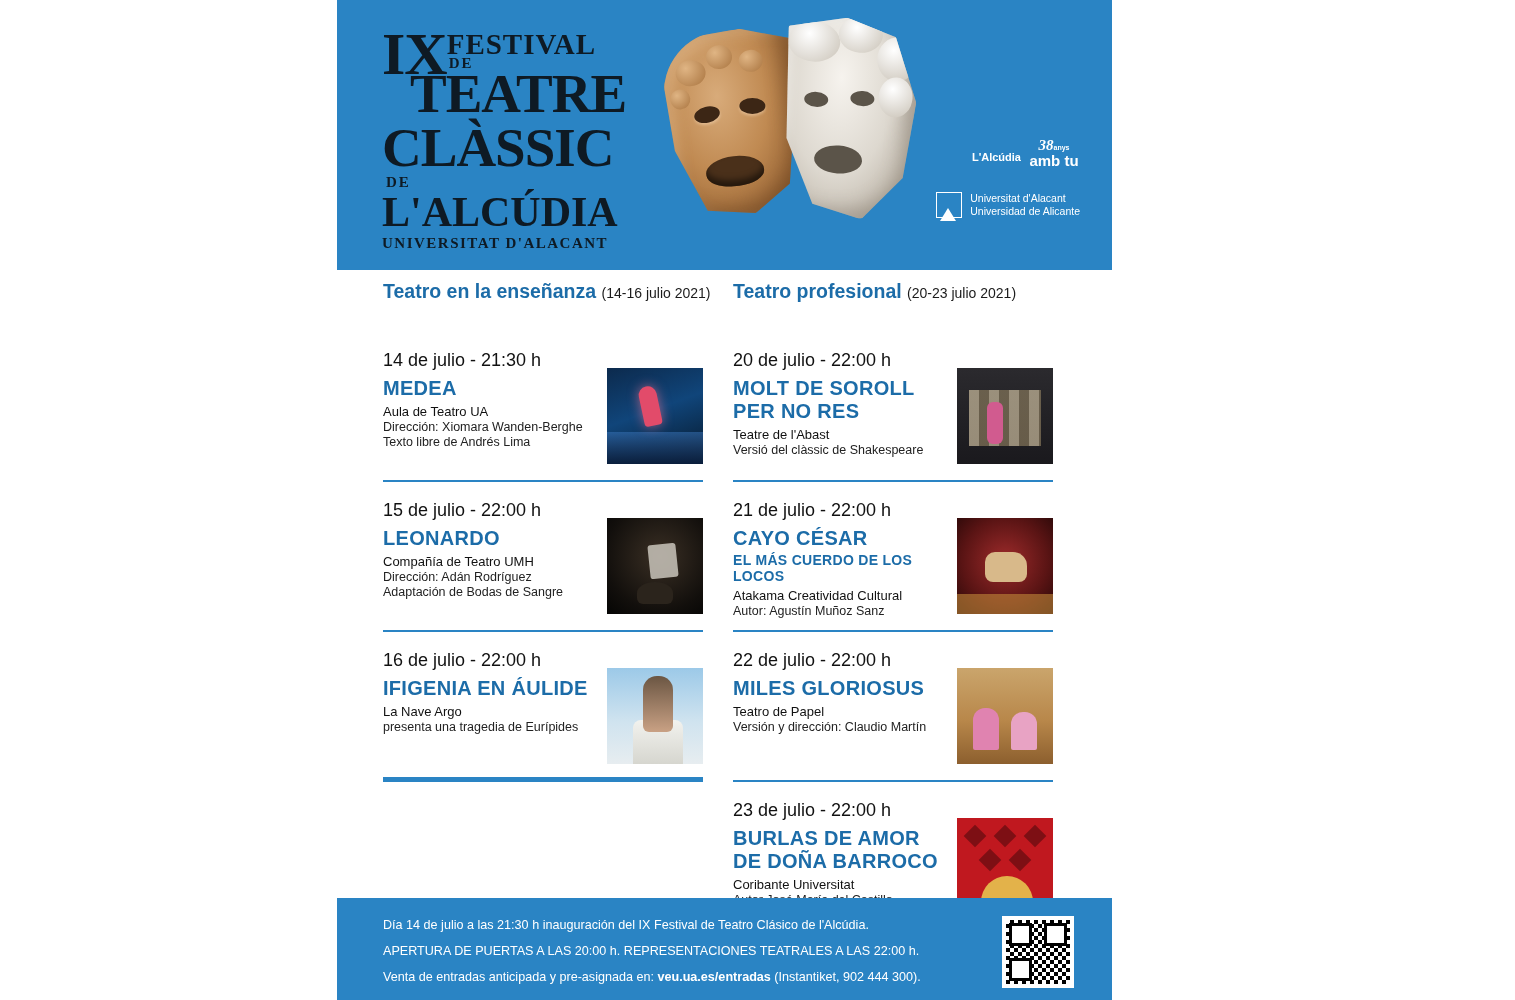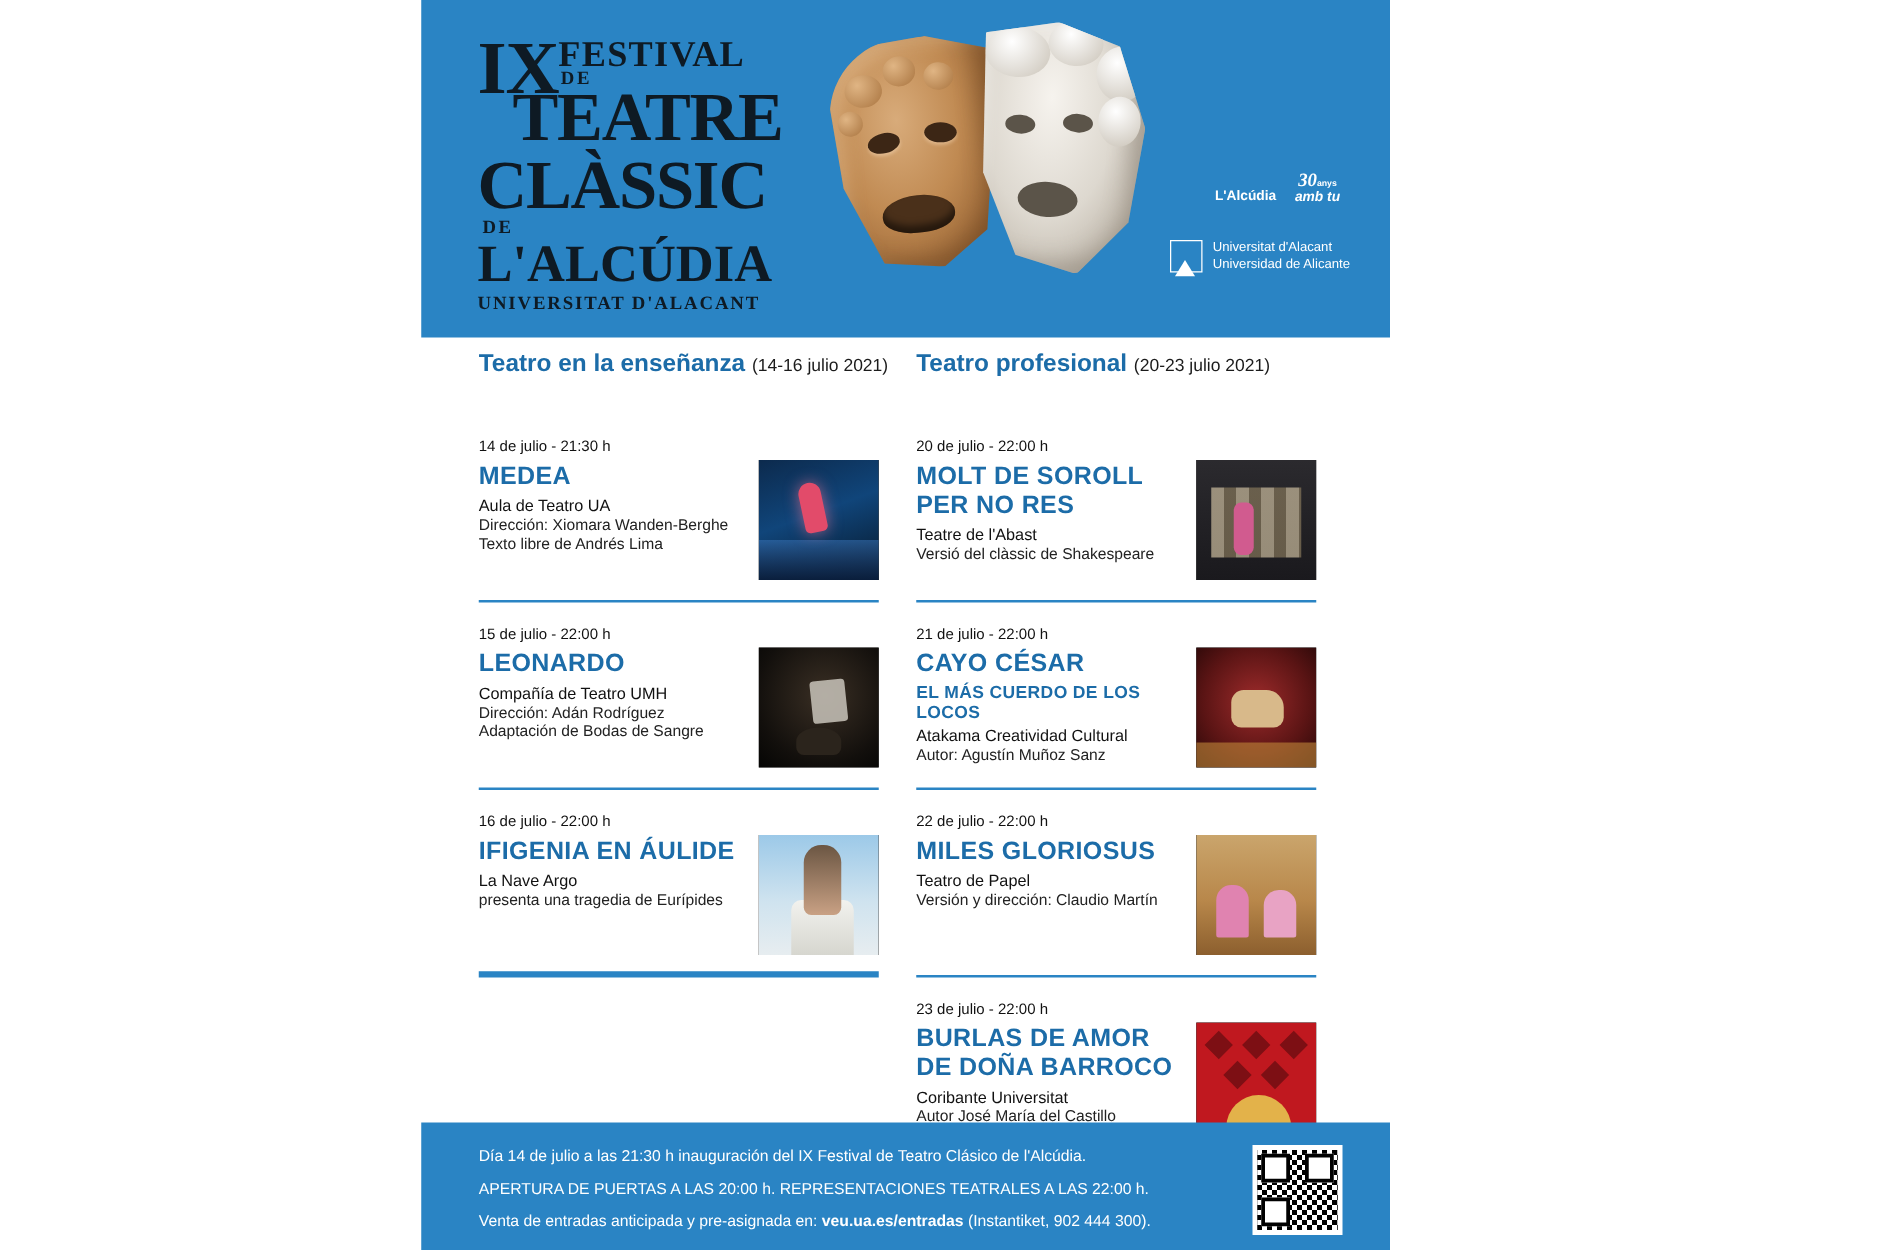--- a/index.html
+++ b/index.html
@@ -172,21 +172,21 @@
     display: flex; align-items: center; justify-content: flex-end;
     gap: 7px; font-size: 11px; font-weight: bold; color: #ffffff;
   }
   .alc-mark {
     position: relative; width: 52px; height: 34px; color: #fff;
   }
   .alc-25 {
     font-family: "Liberation Serif", serif; font-style: italic;
     font-size: 15px; font-weight: bold; line-height: 11px;
   }
-  .alc-amb { font-style: italic; font-size: 11px; font-weight: bold; }
+  .alc-amb { font-size: 15px; font-weight: bold; }
   .ua-logo {
     display: flex; align-items: center; justify-content: flex-end;
     gap: 8px; margin-top: 18px; color: #ffffff;
   }
   .ua-mark {
     width: 24px; height: 24px; border: 1.5px solid #fff;
     position: relative;
   }
   .ua-mark:before {
     content: ""; position: absolute; left: 3px; top: 15px;
@@ -217,21 +217,21 @@
   .col.left { left: 46px; top: 350px; }
   .col.right { left: 396px; top: 350px; }
 
   .event {
     position: relative;
     min-height: 115px;
     margin-bottom: 18px;
   }
   .ev-text { width: 214px; }
   .ev-date {
-    font-size: 12px; color: #111; margin-bottom: 6px; font-weight: normal;
+    font-size: 18px; color: #111; margin-bottom: 6px; font-weight: normal;
   }
   .ev-title {
     font-size: 20px; font-weight: bold; color: #1c6ca8;
     line-height: 23px; letter-spacing: .3px;
   }
   .ev-sub {
     font-size: 14px; font-weight: bold; color: #1c6ca8;
     letter-spacing: .3px; margin-top: 2px;
   }
   .ev-company {
@@ -389,21 +389,21 @@
         <span class="eye e1"></span>
           <span class="eye e2"></span>
         <span class="mouth"></span>
       </div>
     </div>
 
     <div class="hdr-spon">
       <div class="alcudia-logo">
         <span>L'Alcúdia</span>
         <span class="alc-mark">
-          <span class="alc-25">30</span><span style="font-size:7px;">anys</span>
+          <span class="alc-25">38</span><span style="font-size:7px;">anys</span>
           <br>
           <span class="alc-amb">amb tu</span>
         </span>
       </div>
       <div class="ua-logo">
         <span class="ua-mark"></span>
         <span class="ua-text">
           <span>Universitat d'Alacant</span><br>
           <span>Universidad de Alicante</span>
         </span>

